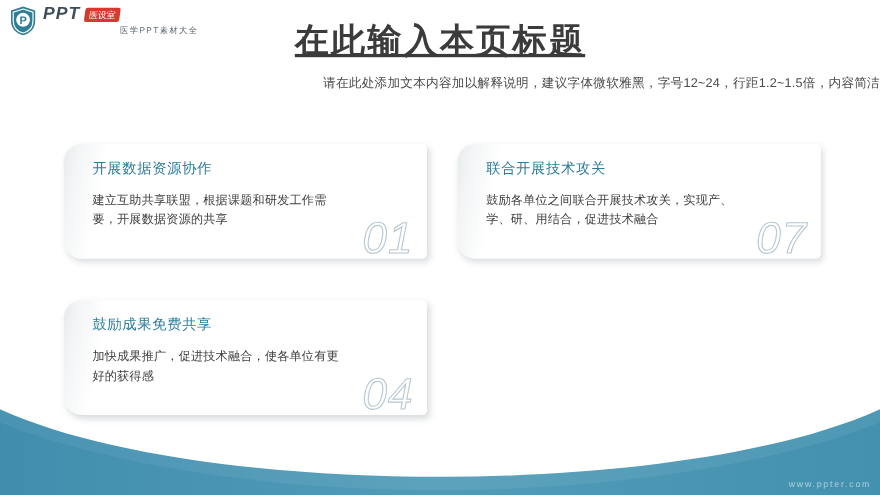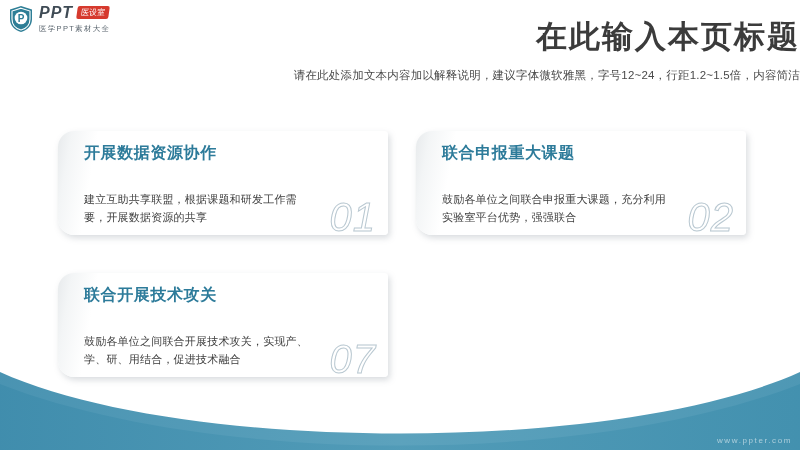--- a/index.html
+++ b/index.html
@@ -28,21 +28,21 @@
     height: 30px;
   }
   #brand-shield {
     width: 26px;
     height: 28px;
     flex: 0 0 auto;
   }
   #brand-text {
     margin-left: 5px;
     display: flex;
-    flex-direction: column;
+    flex-direction: row;
     justify-content: center;
     height: 28px;
   }
   #brand-row1 {
     display: flex;
     align-items: center;
     height: 16px;
   }
   #brand-ppt {
     font-size: 16px;
@@ -61,34 +61,35 @@
     padding: 1px 4px;
     border-radius: 2px;
     letter-spacing: 0px;
     transform: skewX(-8deg);
   }
   #brand-sub {
     font-size: 7.5px;
     color: #5a656e;
     letter-spacing: 1.3px;
     line-height: 10px;
-    margin-top: 3px;
+    margin-top: 18px;
   }
 
   
   #page-title {
     position: absolute;
     left: 0;
     right: 0;
     top: 16px;
-    text-align: right;
+    text-align: center;
     font-size: 31px;
     font-weight: bold;
     color: #3b3b3b;
     letter-spacing: 2px;
+    text-decoration: underline;
   }
   #page-subtitle {
     position: absolute;
     left: 0;
     right: 0;
     top: 68px;
     text-align: right;
     font-size: 11.5px;
     color: #4a4a4a;
     letter-spacing: 0.2px;
@@ -113,28 +114,28 @@
     box-shadow: 2px 3px 6px rgba(120,130,140,0.28);
     overflow: hidden;
   }
   .card-inner {
     position: absolute;
     left: 26px;
     top: 12px;
     right: 10px;
   }
   .card-title {
-    font-size: 16px;
-    font-weight: bold;
+    font-size: 13px;
+    font-weight: normal;
     color: #2d7b9a;
     letter-spacing: 0.6px;
     line-height: 20px;
   }
   .card-body {
-    margin-top: 27px;
+    margin-top: 10px;
     font-size: 11px;
     color: #3d3d3d;
     line-height: 18px;
     letter-spacing: 0.2px;
     max-width: 232px;
   }
   .card-num {
     position: absolute;
     right: 12px;
     bottom: -8px;
@@ -193,36 +194,36 @@
   <div id="cards">
 
     <div class="card">
       <div class="card-inner">
         <div class="card-title">开展数据资源协作</div>
         <div class="card-body">建立互助共享联盟，根据课题和研发工作需要，开展数据资源的共享</div>
       </div>
       <div class="card-num">01</div>
     </div>
 
-    <div class="card">
-      <div class="card-inner">
-        <div class="card-title">联合申报重大课题</div>
-        <div class="card-body">鼓励各单位之间联合申报重大课题，充分利用实验室平台优势，强强联合</div>
-      </div>
-      <div class="card-num">02</div>
-    </div>
 
     <div class="card">
       <div class="card-inner">
         <div class="card-title">联合开展技术攻关</div>
         <div class="card-body">鼓励各单位之间联合开展技术攻关，实现产、学、研、用结合，促进技术融合</div>
       </div>
       <div class="card-num">07</div>
     </div>
 
+    <div class="card">
+      <div class="card-inner">
+        <div class="card-title">鼓励成果免费共享</div>
+        <div class="card-body">加快成果推广，促进技术融合，使各单位有更好的获得感</div>
+      </div>
+      <div class="card-num">04</div>
+    </div>
 
   </div>
 
   <svg id="wave" viewBox="0 0 800 80" preserveAspectRatio="none">
     <defs>
       <linearGradient id="gradDark" x1="0" y1="0" x2="1" y2="0">
         <stop offset="0%" stop-color="#3a8aab"></stop>
         <stop offset="50%" stop-color="#4e9ab7"></stop>
         <stop offset="100%" stop-color="#3f8fae"></stop>
       </linearGradient>

